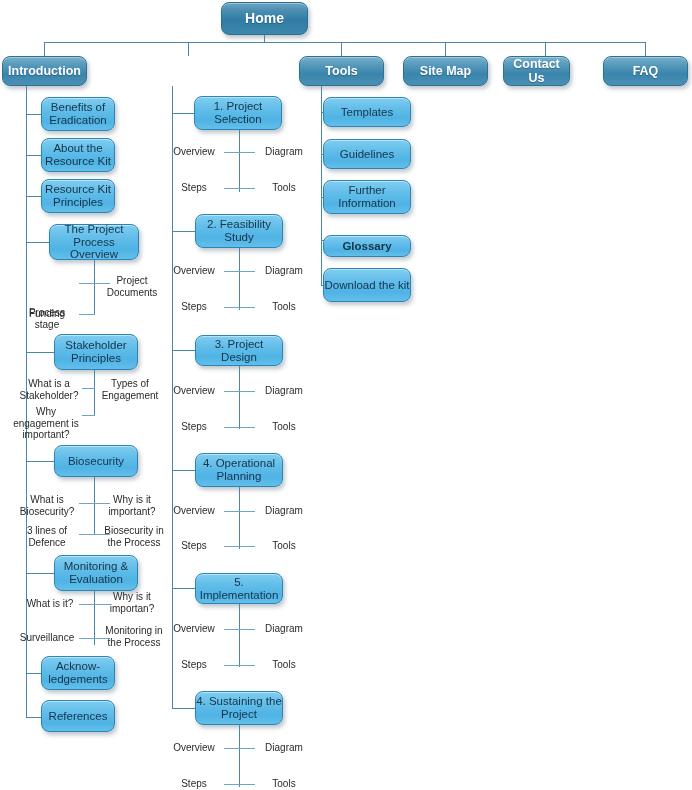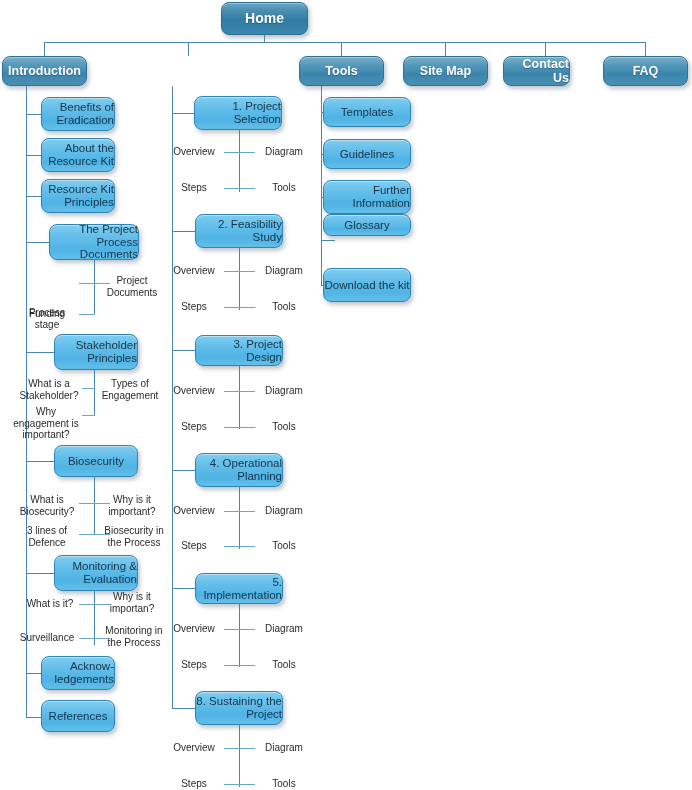--- a/index.html
+++ b/index.html
@@ -31,21 +31,21 @@
   .stem   { width: 1px; background: #4A86A8; } 
   .tick   { height: 1px; background: #6FA6C4; } 
 
   
   .node {
     position: absolute;
     box-sizing: border-box;
     display: flex;
     align-items: center;
     justify-content: center;
-    text-align: right;
+    text-align: center;
     border-radius: 8px;
     line-height: 1.12;
     user-select: none;
   }
 
   
   .lvl1 {
     background: linear-gradient(to bottom, #6BA6C4 0%, #4E8FB3 22%, #2F7CA4 55%, #3D86AC 100%);
     border: 1px solid #2E6F91;
     color: #ffffff;
@@ -140,21 +140,21 @@
     <span>About the Resource Kit</span>
   </div>
 
   <div class="stub" style="left:26px; top:196px; width:16px;"></div>
   <div class="node lvl3" style="left:41px; top:179px; width:74px; height:34px;">
     <span>Resource Kit Principles</span>
   </div>
 
   <div class="stub" style="left:26px; top:242px; width:24px;"></div>
   <div class="node lvl3" style="left:49px; top:224px; width:90px; height:36px;">
-    <span>The Project Process Documents</span>
+    <span>The Project Process Overview</span>
   </div>
   <div class="stem" style="left:94px; top:260px; width:1px; height:55px;"></div>
   <div class="tick" style="left:79px; top:283px; width:31px;"></div>
   <div class="tick" style="left:79px; top:314px; width:16px;"></div>
   <div class="leaf" style="left:18px; top:275px; width:58px;margin-top:32px;">
     <span>Process stage</span>
   </div>
   <div class="leaf right" style="left:97px; top:275px; width:70px;">
     <span>Project Documents</span>
   </div>
@@ -326,21 +326,21 @@
   </div>
   <div class="leaf" style="left:166px; top:659px; width:56px;">
     <span>Steps</span>
   </div>
   <div class="leaf right" style="left:256px; top:659px; width:56px;">
     <span>Tools</span>
   </div>
 
   <div class="stub" style="left:172px; top:708px; width:24px;"></div>
   <div class="node lvl3" style="left:195px; top:691px; width:88px; height:34px;">
-    <span>8. Sustaining the Project</span>
+    <span>4. Sustaining the Project</span>
   </div>
   <div class="stem" style="left:239px; top:725px; width:1px; height:62px;"></div>
   <div class="tick" style="left:224px; top:748px; width:31px;"></div>
   <div class="tick" style="left:224px; top:784px; width:31px;"></div>
   <div class="leaf" style="left:166px; top:742px; width:56px;">
     <span>Overview</span>
   </div>
   <div class="leaf right" style="left:256px; top:742px; width:56px;">
     <span>Diagram</span>
   </div>
@@ -362,21 +362,21 @@
   <div class="node lvl3" style="left:323px; top:139px; width:88px; height:30px;">
     <span>Guidelines</span>
   </div>
 
   <div class="stub" style="left:321px; top:197px; width:14px;"></div>
   <div class="node lvl3" style="left:323px; top:180px; width:88px; height:34px;">
     <span>Further Information</span>
   </div>
 
   <div class="stub" style="left:321px; top:240px; width:14px;"></div>
-  <div class="node lvl3" style="left:323px; top:214px; width:88px; height:22px;">
+  <div class="node lvl3" style="left:323px; top:235px; width:88px; height:22px;font-weight:bold;">
     <span>Glossary</span>
   </div>
 
   <div class="stub" style="left:321px; top:285px; width:14px;"></div>
   <div class="node lvl3" style="left:323px; top:268px; width:88px; height:34px;">
     <span>Download the kit</span>
   </div>
 
 </div>
 

